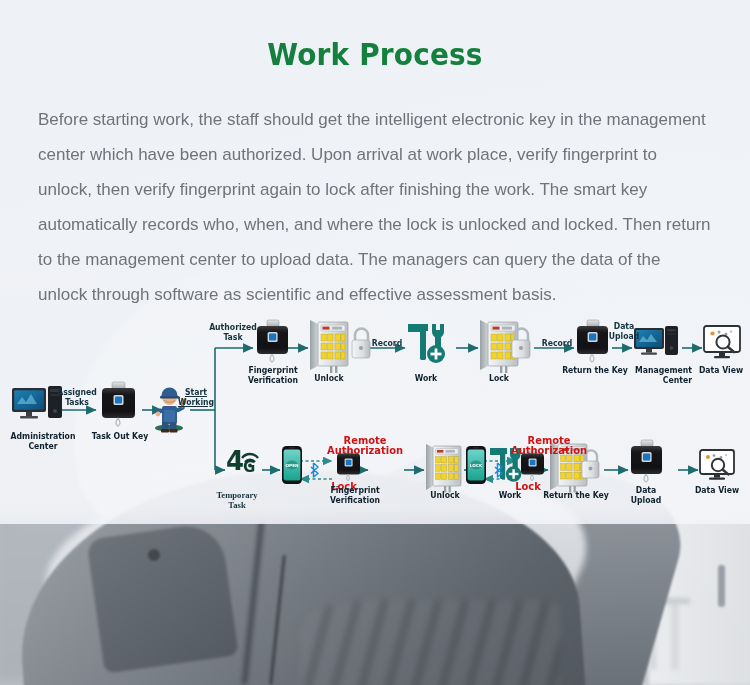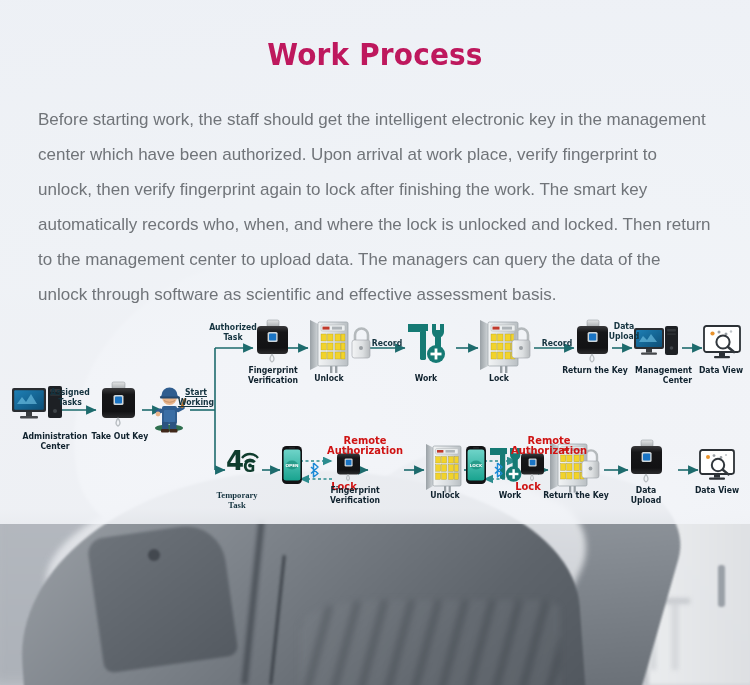--- a/index.html
+++ b/index.html
@@ -111,21 +111,21 @@
       rgba(242,244,248,.945) 76%,
       rgba(243,245,249,.92) 97%,
       rgba(243,245,249,.86) 100%);
   }
 
   
   #content{position:absolute;left:0;top:0;width:750px;height:685px;}
   .title{
     position:absolute;left:0;top:36px;width:750px;text-align:center;
     font-family:"DejaVu Sans Condensed","Liberation Sans",sans-serif;
-    font-weight:bold;font-size:31px;color:#be185d;letter-spacing:.2px;
+    font-weight:bold;font-size:31px;color:#15803d;letter-spacing:.2px;
     font-stretch:condensed;
   }
   .para{
     position:absolute;left:38px;top:102px;width:676px;
     font-size:17px;line-height:35px;color:#707479;
     font-family:"Liberation Sans",sans-serif;
   }
 
   
   #diagram{position:absolute;left:0;top:300px;width:750px;height:230px;}
@@ -528,24 +528,24 @@
         <circle cx="26" cy="5" r="1.1" fill="#c0c5ca"></circle>
         <circle cx="18" cy="15" r="6.2" fill="none" stroke="#31373d" stroke-width="2"></circle>
         <line x1="22.8" y1="19.8" x2="28.4" y2="24.4" stroke="#31373d" stroke-width="2.5" stroke-linecap="round"></line>
         <rect x="14" y="24" width="6" height="3.6" fill="#2c3136"></rect>
         <rect x="9" y="27.6" width="16" height="2.2" rx="1" fill="#2c3136"></rect>
       </g>
     </svg>
 
     
     
-    <div class="lbl" style="left:14px;top:132px;width:82px;">Administration
+    <div class="lbl" style="left:2px;top:132px;width:82px;">Administration
 Center</div>
-    <div class="lbl" style="left:84px;top:132px;width:72px;">Take Out Key</div>
-    <div class="lbl arrowlbl" style="left:40px;top:88px;width:60px;">Assigned
+    <div class="lbl" style="left:84px;top:132px;width:72px;">Task Out Key</div>
+    <div class="lbl arrowlbl" style="left:47px;top:88px;width:60px;">Assigned
 Tasks</div>
     <div class="lbl arrowlbl" style="left:170px;top:88px;width:52px;text-decoration:underline;">Start
 Working</div>
 
     
     <div class="lbl arrowlbl" style="left:198px;top:23px;width:70px;">Authorized
 Task</div>
     <div class="lbl" style="left:236px;top:66px;width:74px;">Fingerprint
 Verification</div>
     <div class="lbl" style="left:306px;top:74px;width:46px;">Unlock</div>

